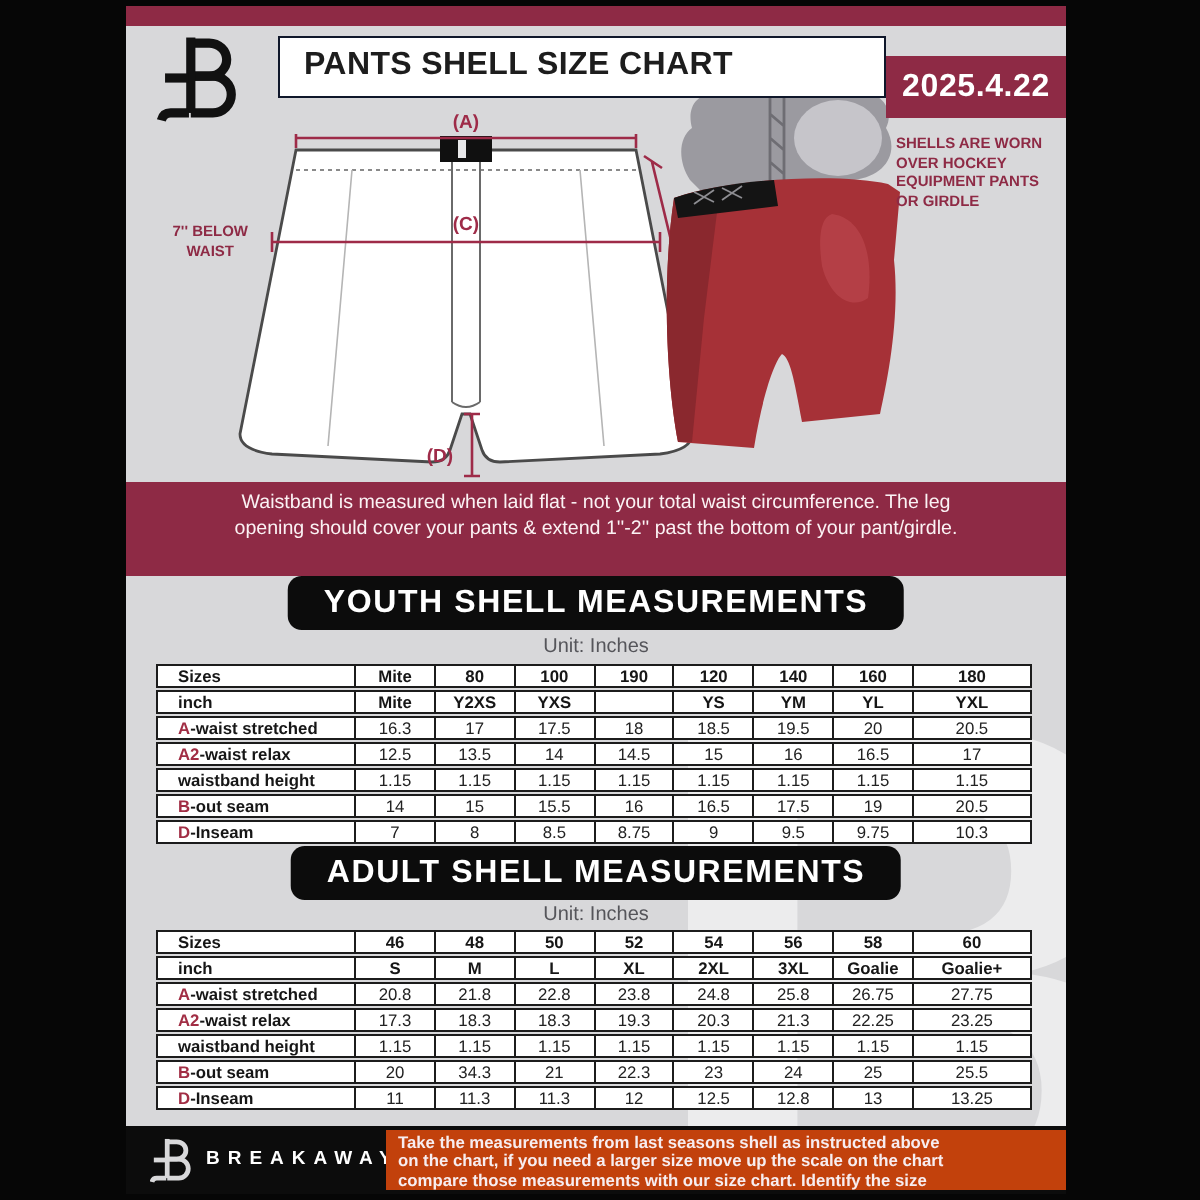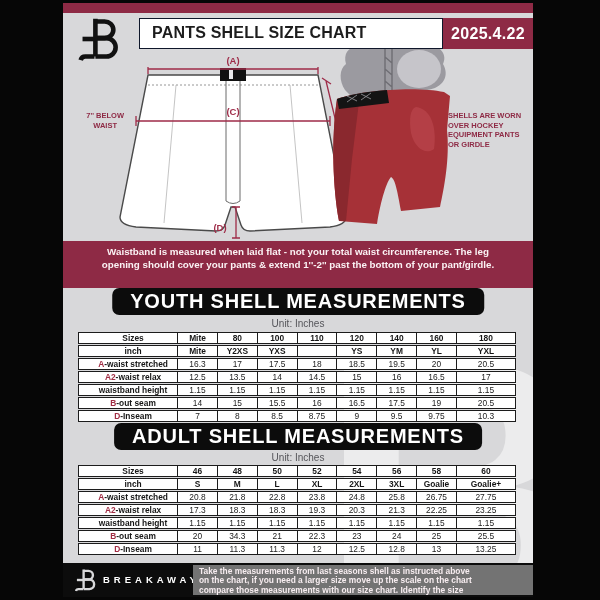--- a/index.html
+++ b/index.html
@@ -8,53 +8,53 @@
          font-family:"Liberation Sans","DejaVu Sans",sans-serif;}
   .doc{position:absolute;left:63px;top:3px;width:470px;height:594px;background:#d8d8da;overflow:hidden;}
   .topbar{position:absolute;left:0;top:0;width:470px;height:10px;background:#8e2a45;}
   .wm{position:absolute;right:-60px;top:300px;font-size:380px;font-weight:bold;
       color:rgba(255,255,255,0.5);line-height:1;z-index:0;}
   
   .logo{position:absolute;left:14px;top:13px;z-index:2;}
   .titlebox{position:absolute;left:76px;top:15px;width:304px;height:31px;background:#fff;
             border:1px solid #0f172a;color:#1d1d1d;font-size:16px;font-weight:bold;
             line-height:27px;padding-left:12px;letter-spacing:0.2px;z-index:2;white-space:nowrap;}
-  .datebox{position:absolute;left:380px;top:15px;width:90px;height:31px;background:#8e2a45;
+  .datebox{position:absolute;left:380px;top:25px;width:90px;height:31px;background:#8e2a45;
            color:#fff;font-size:16px;font-weight:bold;text-align:center;line-height:31px;
            letter-spacing:0.3px;z-index:2;}
   
   .diagram{position:absolute;left:15px;top:52px;z-index:1;}
   .photo{position:absolute;left:268px;top:34px;z-index:1;}
   .photo-note{position:absolute;left:385px;top:64px;width:80px;color:#8e2a45;
-              font-size:7.5px;font-weight:bold;line-height:9.5px;z-index:2;margin-top:44px;}
+              font-size:7.5px;font-weight:bold;line-height:9.5px;z-index:2;}
   
   .banner{position:absolute;left:0;top:238px;width:470px;height:47px;background:#8e2a45;
-          color:#fbf2f4;text-align:center;font-weight:bold;font-size:9.8px;line-height:13px;
+          color:#fbf2f4;text-align:center;font-weight:normal;font-size:9.8px;line-height:13px;
           padding-top:4px;z-index:2;}
   .banner div{white-space:nowrap;}
   
   .pill{position:absolute;left:50%;transform:translateX(-50%);height:27px;background:#0c0c0c;
-        border-radius:7px;color:#fff;font-weight:bold;font-size:20px;line-height:27px;
+        border-radius:7px;color:#fff;font-weight:bold;font-size:16px;line-height:27px;
         letter-spacing:0.8px;padding:0 18px;white-space:nowrap;z-index:2;}
   .unit{position:absolute;left:0;width:470px;text-align:center;color:#55555a;font-size:10px;z-index:2;}
   
   .size-table{position:absolute;left:15px;width:438px;border-collapse:separate;
               border-spacing:0 1.4px;table-layout:fixed;z-index:2;}
   .size-table td{background:#fff;border:1px solid #1c1c1c;border-left:none;height:9.6px;
                  font-size:8.4px;text-align:center;vertical-align:middle;padding:0;color:#222;}
-  .size-table td.lbl{border-left:1px solid #1c1c1c;text-align:center;padding-left:10px;
+  .size-table td.lbl{border-left:1px solid #1c1c1c;text-align:left;padding-left:10px;
                      font-weight:bold;color:#161616;}
   .size-table tr.hd td{font-weight:bold;color:#161616;}
   .pre{color:#a12d44;}
   
   .footer{position:absolute;left:0;top:560px;width:470px;height:34px;background:#0c0c0c;z-index:2;}
   .f-logo{position:absolute;left:12px;top:5px;}
   .f-brand{position:absolute;left:40px;top:0;height:34px;line-height:34px;color:#fff;
            font-size:9.5px;font-weight:bold;letter-spacing:4px;}
-  .f-note{position:absolute;left:130px;top:2px;width:369px;height:30px;background:#737373;
+  .f-note{position:absolute;left:130px;top:2px;width:369px;height:30px;background:#c2410c;
           color:#f7edf0;font-size:8.4px;font-weight:bold;line-height:9.6px;padding:1.5px 6px;}
   .f-note div{white-space:nowrap;}
 </style>
 </head>
 <body>
 
 <div class="stage">
   <div class="doc">
     <div class="wm">B</div>
     <div class="topbar"></div>
@@ -128,21 +128,21 @@
           <col style="width:39.8px">
           <col style="width:39.8px">
           <col style="width:59px">
       </colgroup>
       <tbody>
           <tr class="hd">
             <td class="lbl">Sizes</td>
             <td class="val">Mite</td>
             <td class="val">80</td>
             <td class="val">100</td>
-            <td class="val">110</td>
+            <td class="val">190</td>
             <td class="val">120</td>
             <td class="val">140</td>
             <td class="val">160</td>
             <td class="val">180</td>
           </tr>
           <tr class="hd">
             <td class="lbl">inch</td>
             <td class="val">Mite</td>
             <td class="val">Y2XS</td>
             <td class="val">YXS</td>

